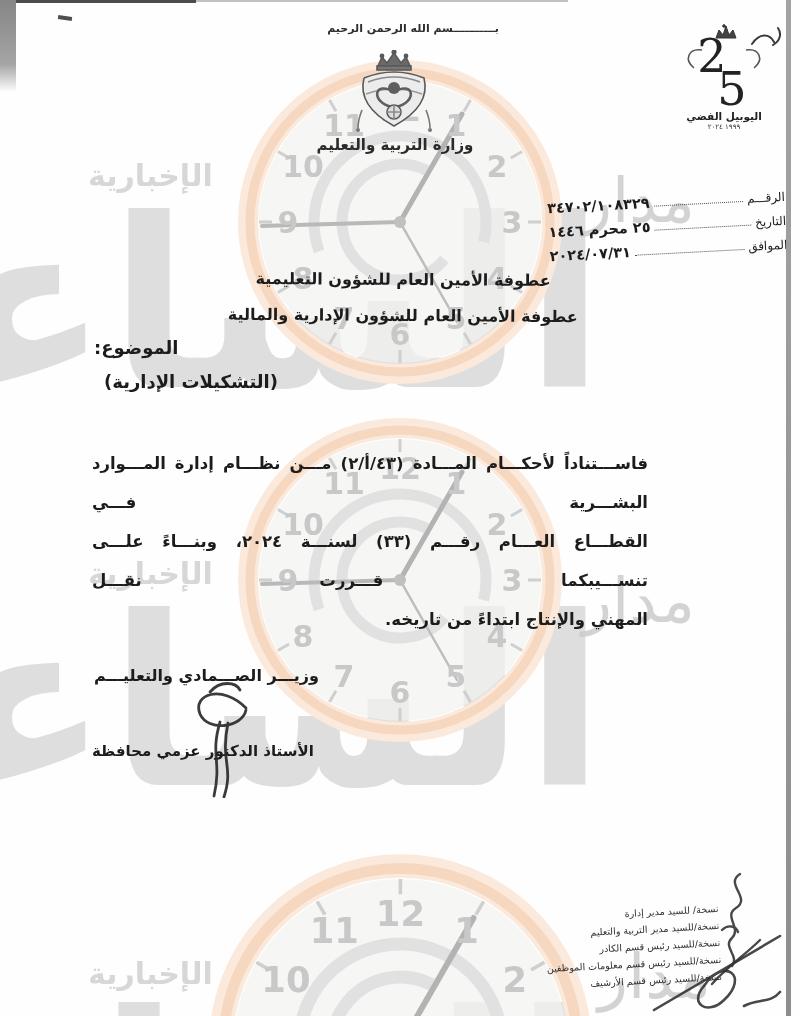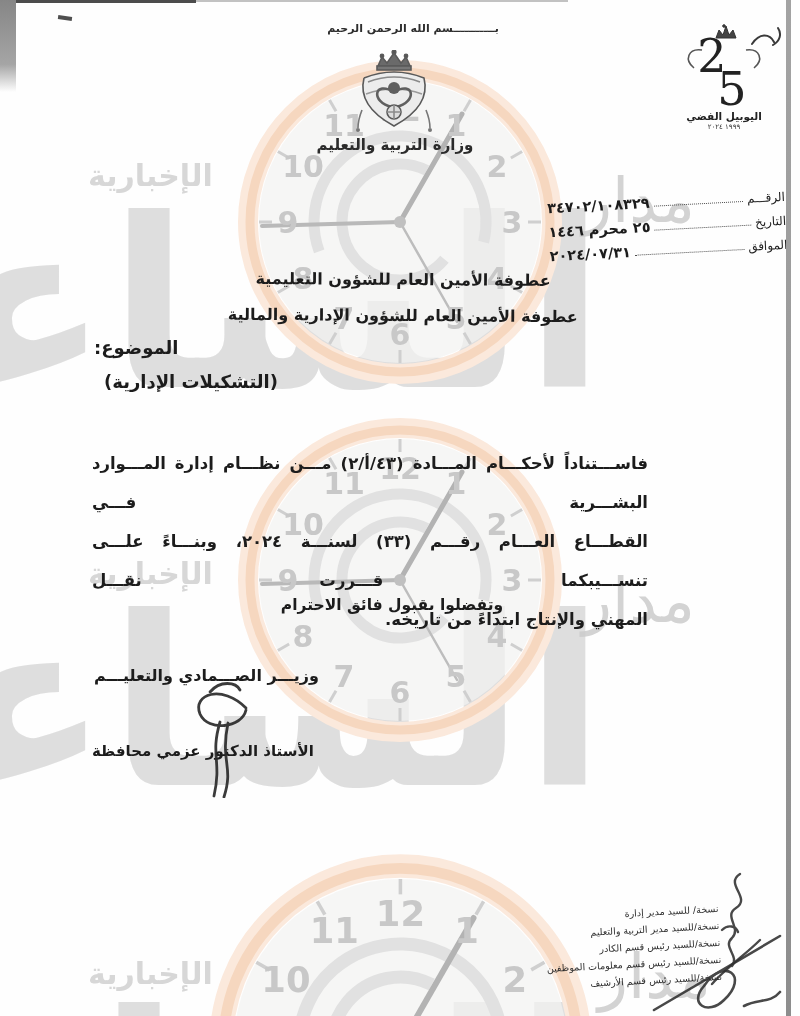--- a/index.html
+++ b/index.html
@@ -260,21 +260,20 @@
   <div class="abs content subject-label" style="left:94px;top:337px;">الموضوع:</div>
   <div class="abs content subject-value" style="left:104px;top:371px;">(التشكيلات الإدارية)</div>
 
 
   <div class="abs content body-text" style="left:92px;top:444px;">
     <div class="body-line">فاســـتناداً لأحكـــام المـــادة (٤٣/أ/٢) مـــن نظـــام إدارة المـــوارد البشـــرية فـــي</div>
     <div class="body-line">القطـــاع العـــام رقـــم (٣٣) لسنـــة ٢٠٢٤، وبنـــاءً علـــى تنســـيبكما قـــررت نقـــل</div>
     <div class="body-line last">المهني والإنتاج ابتداءً من تاريخه.</div>
   </div>
 
-  <div class="abs content closing" style="left:142px;top:596px;">وتفضلوا بقبول فائق الاحترام</div>
 
   <div class="abs content sig-title" style="left:94px;top:666px;">وزيـــر الصـــمادي والتعليـــم</div>
   <svg class="abs artifact" style="left:150px;top:676px;" width="130" height="122" viewBox="0 0 130 122">
     <g stroke="#2b2b2b" fill="none" stroke-width="2.8" stroke-linecap="round" opacity="0.92">
       <path d="M96,32 C72,8 42,18 50,38 C58,56 92,52 96,34"></path>
       <path d="M60,16 C70,4 86,6 90,14"></path>
       <path d="M70,46 C60,80 72,84 64,120"></path>
       <path d="M78,47 C70,86 84,90 74,121"></path>
     </g>
   </svg>

